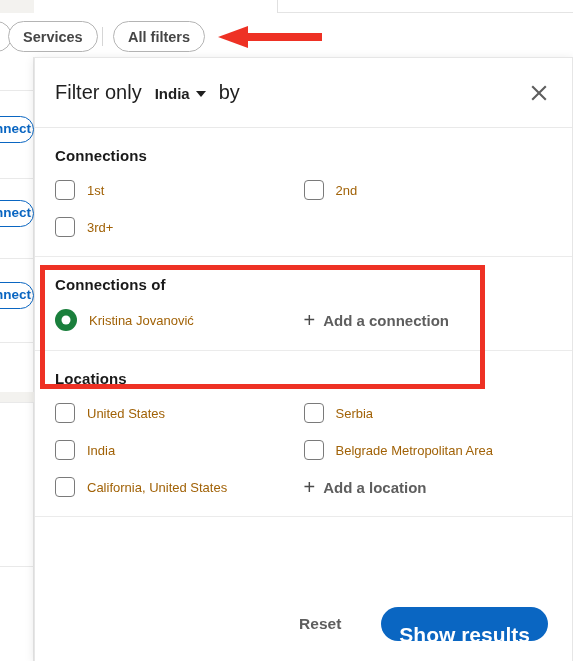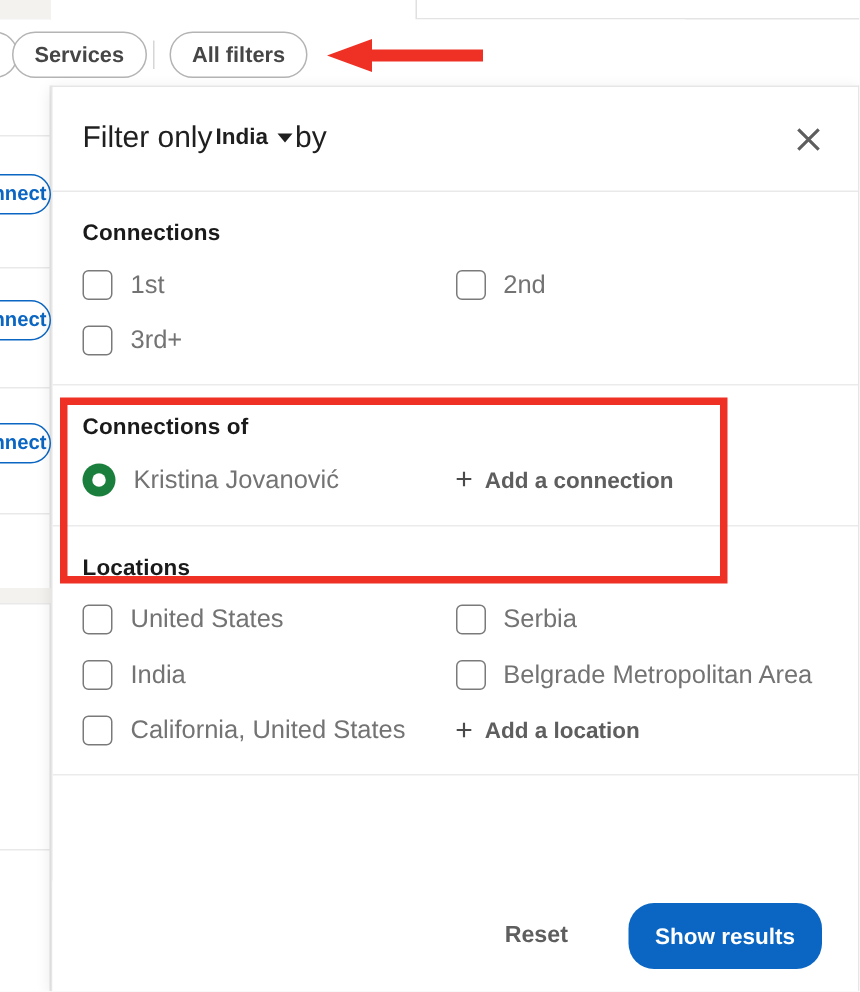--- a/index.html
+++ b/index.html
@@ -135,22 +135,22 @@
     position: relative;
     height: 70px;
     flex: 0 0 70px;
     display: flex;
     align-items: center;
     padding: 0 20px 0 20px;
     border-bottom: 1px solid #e9e9e9;
   }
   .modal-title {
     display: flex;
-    align-items: flex-start;
-    gap: 0;
+    align-items: flex-end;
+    gap: 11px;
     font-size: 20px;
     color: #1f1f1f;
     font-weight: 400;
   }
   .title-word { font-size: 20px; color: #1f1f1f; }
   .dropdown-trigger {
     display: inline-flex;
     align-items: center;
     gap: 6px;
     font-size: 15px;
@@ -214,22 +214,22 @@
     cursor: pointer;
   }
   .cb {
     width: 20px; height: 20px;
     flex: 0 0 20px;
     border: 1.3px solid #7a7a7a;
     border-radius: 4px;
     background: #fff;
   }
   .opt-label {
-    font-size: 17px;
-    color: #737373;
+    font-size: 13px;
+    color: #a16207;
     white-space: nowrap;
   }
   .radio-ring {
     width: 22px; height: 22px;
     flex: 0 0 22px;
     border-radius: 50%;
     background: #1a7f3c;
     position: relative;
   }
   .radio-ring::after {
@@ -281,24 +281,24 @@
     color: #5e5e5e;
     padding: 8px 10px;
     border-radius: 16px;
     cursor: pointer;
   }
   .primary-btn {
     border: none;
     background: #0a66c2;
     color: #ffffff;
     font-family: inherit;
-    font-size: 15px;
+    font-size: 21px;
     font-weight: 600;
-    height: 44px;
-    padding: 6px 18px;
+    height: 34px;
+    padding: 16px 18px;
     border-radius: 17px;
     cursor: pointer;
   }
 
   
   .red-box {
     position: absolute;
     left: 40px; top: 265px;
     width: 445px; height: 124px;
     border: 5px solid #ee3124;

